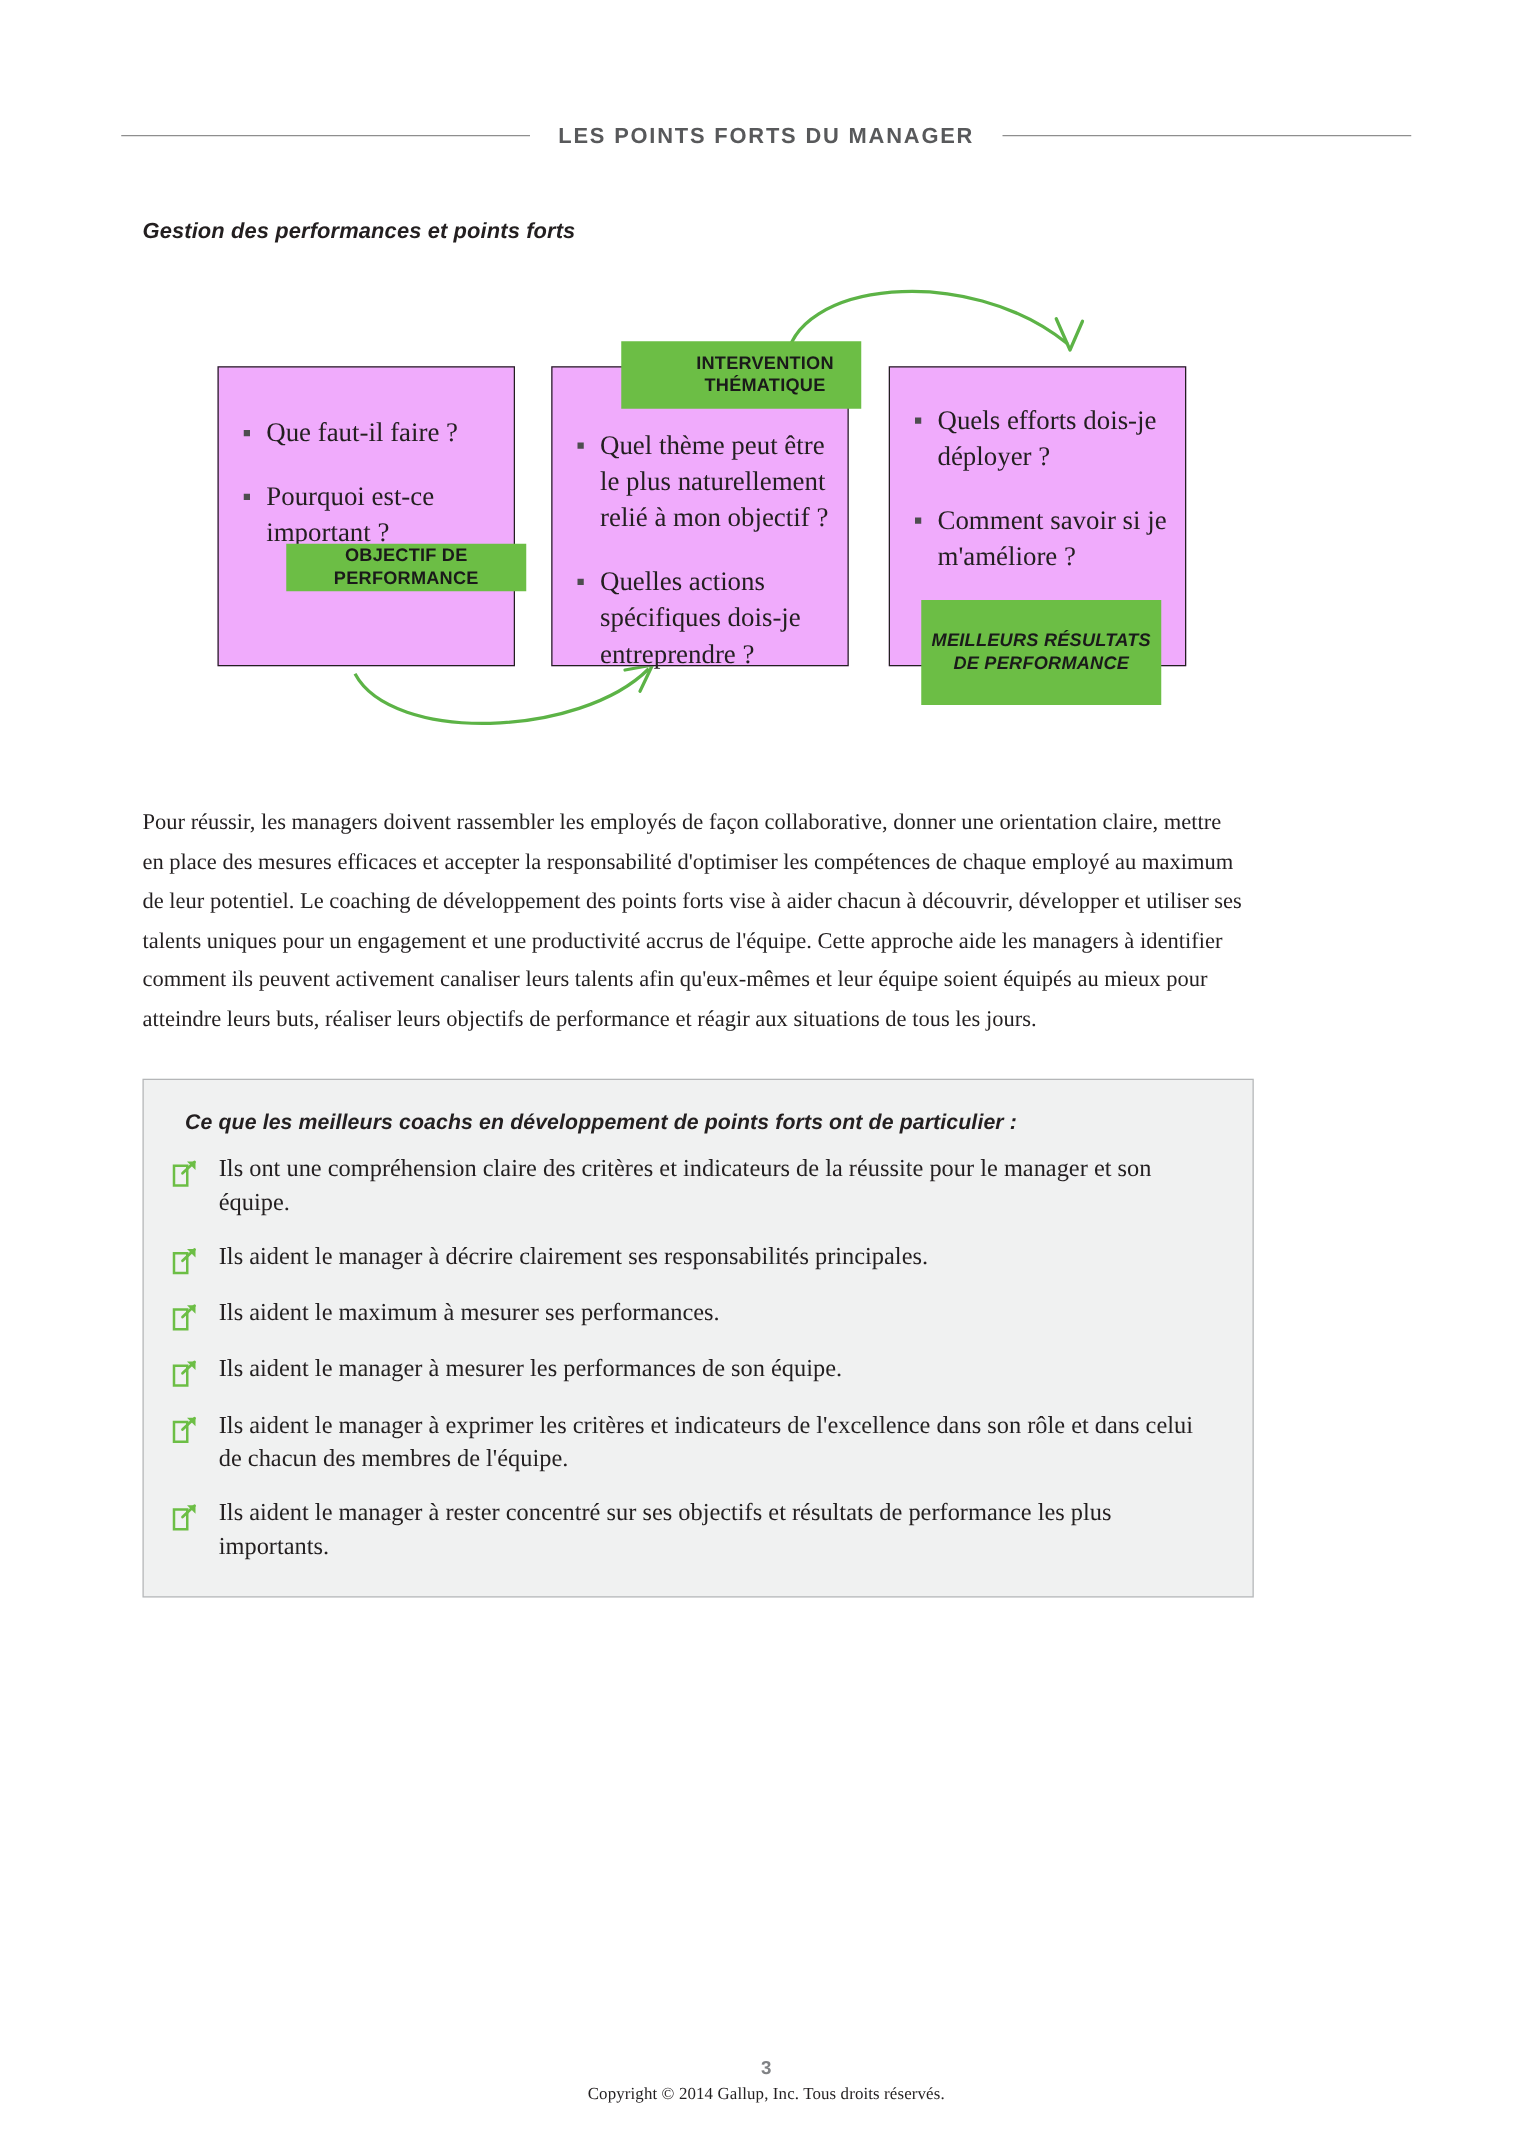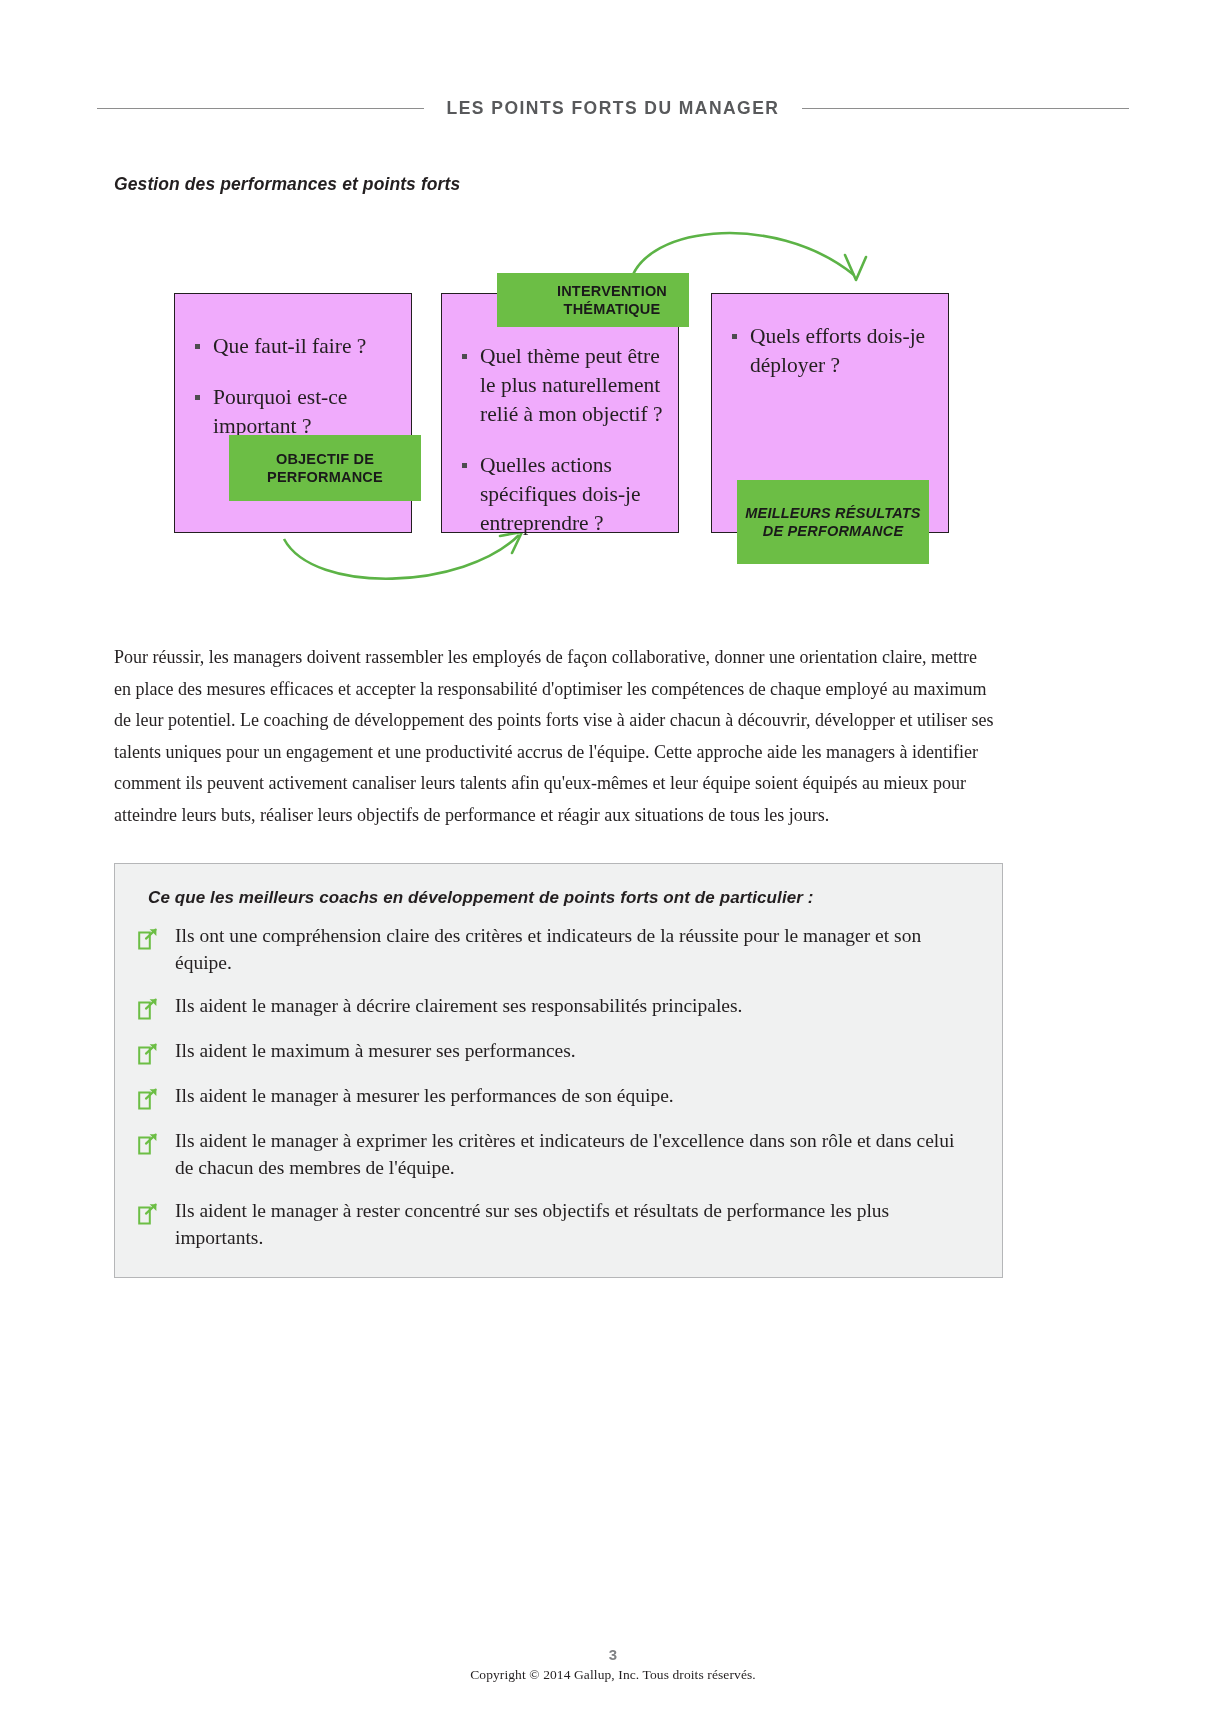--- a/index.html
+++ b/index.html
@@ -134,21 +134,21 @@
     display: flex;
     align-items: center;
     justify-content: center;
     box-sizing: border-box;
     padding: 4px 6px;
   }
   #badge-objectif {
     left: 115px;
     top: 230px;
     width: 192px;
-    height: 66px;
+    height: 38px;
   }
   #badge-intervention {
     left: 383px;
     top: 68px;
     width: 192px;
     height: 54px;
     padding-left: 44px;
   }
   #badge-resultats {
     left: 623px;
@@ -268,20 +268,21 @@
   <div class="dbox" id="box-intervention">
     <ul>
       <li>Quel thème peut être le plus naturellement relié à mon objectif ?</li>
       <li>Quelles actions spécifiques dois-je entreprendre ?</li>
     </ul>
   </div>
 
   <div class="dbox" id="box-resultats">
     <ul>
       <li>Quels efforts dois-je déployer ?</li>
+      <li>Comment savoir si je m'améliore ?</li>
     </ul>
   </div>
 
   <div class="badge" id="badge-intervention">INTERVENTION THÉMATIQUE</div>
   <div class="badge" id="badge-objectif">OBJECTIF DE PERFORMANCE</div>
   <div class="badge" id="badge-resultats">MEILLEURS RÉSULTATS DE PERFORMANCE</div>
 </div>
 
 <p class="body-copy">Pour réussir, les managers doivent rassembler les employés de façon collaborative, donner une orientation claire, mettre en place des mesures efficaces et accepter la responsabilité d'optimiser les compétences de chaque employé au maximum de leur potentiel. Le coaching de développement des points forts vise à aider chacun à découvrir, développer et utiliser ses talents uniques pour un engagement et une productivité accrus de l'équipe. Cette approche aide les managers à identifier comment ils peuvent activement canaliser leurs talents afin qu'eux-mêmes et leur équipe soient équipés au mieux pour atteindre leurs buts, réaliser leurs objectifs de performance et réagir aux situations de tous les jours.</p>
 

